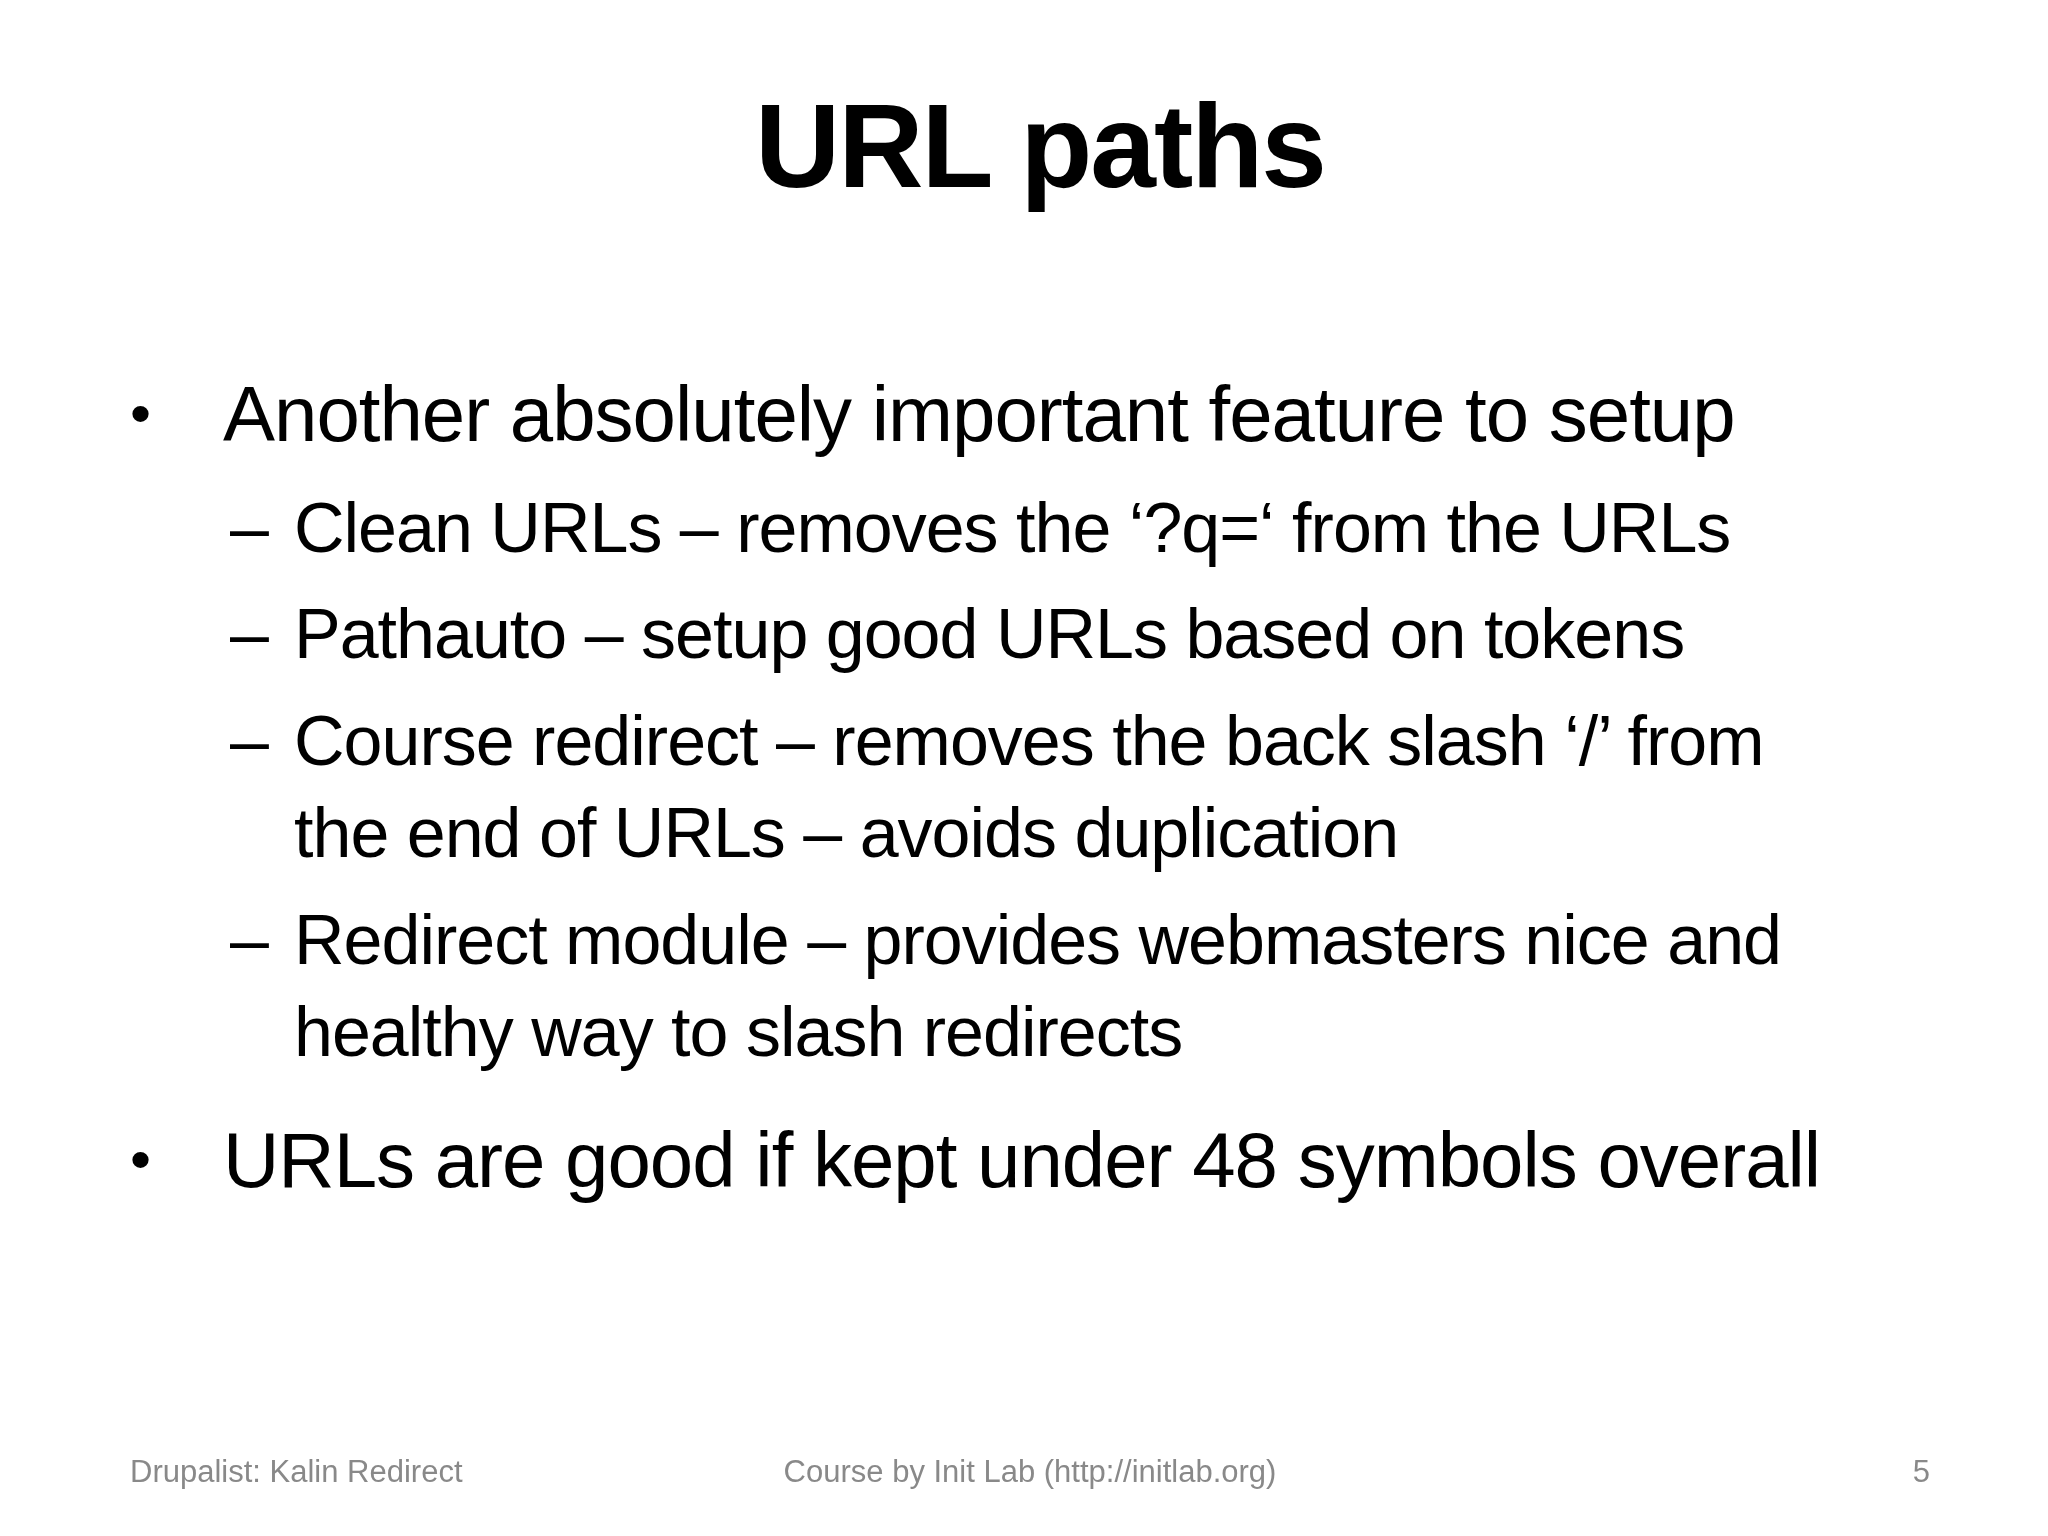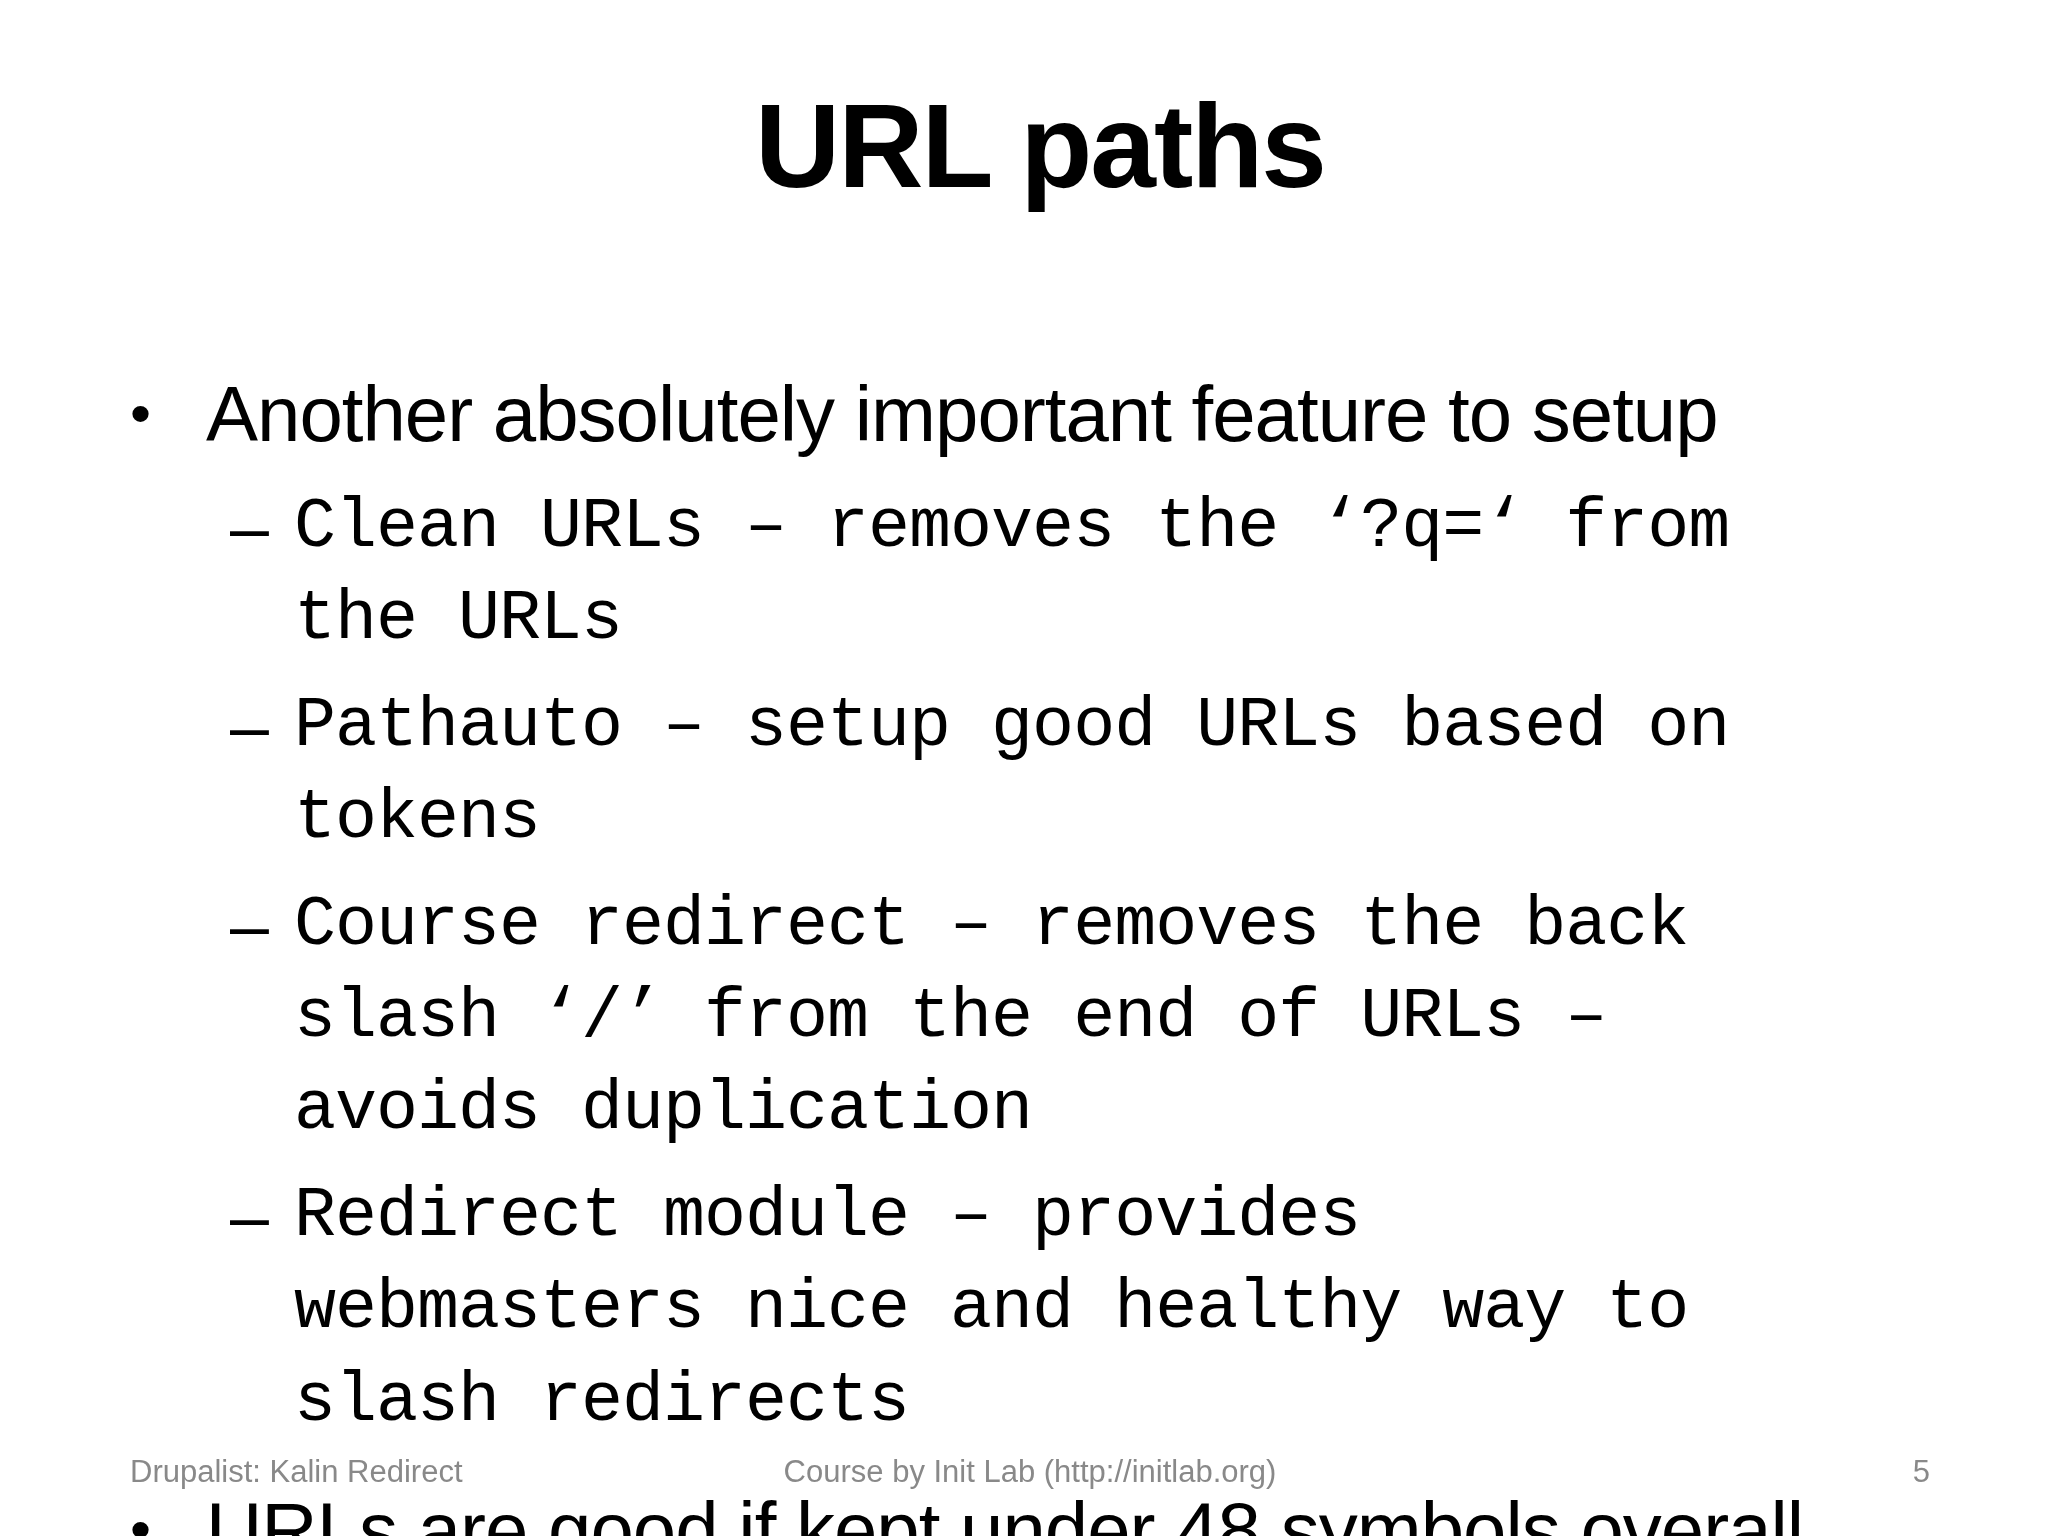--- a/index.html
+++ b/index.html
@@ -42,39 +42,39 @@
     letter-spacing: -1px;
     margin-bottom: 22px;
   }
   .bullet-l1 .marker {
     flex: 0 0 76px;
     font-size: 60px;
     line-height: 92px;
   }
   .bullet-l1 .btext {
     flex: 1;
+    margin-left: 17px;
   }
   .sub-list {
     margin: 0 0 10px 100px;
     width: 1560px;
   }
   .bullet-l2 {
     display: flex;
     align-items: flex-start;
     font-size: 70px;
     line-height: 1.32;
     letter-spacing: -1px;
     margin-bottom: 14px;
   }
   .bullet-l2 .marker {
     flex: 0 0 64px;
   }
   .bullet-l2 .btext {
     flex: 1;
-    font-family: Liberation Mono, monospace;
   }
   .bullet-l1.second {
     margin-top: 36px;
   }
   .footer {
     position: absolute;
     left: 130px;
     right: 118px;
     bottom: 46px;
     display: flex;

